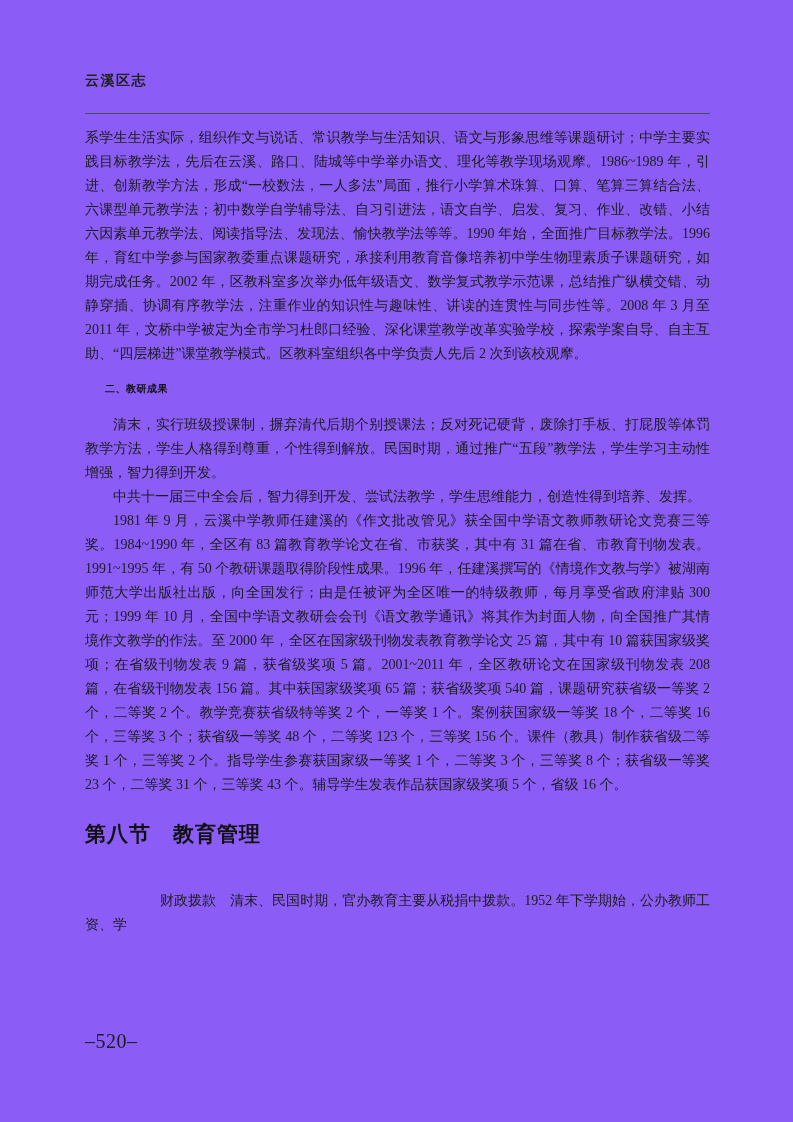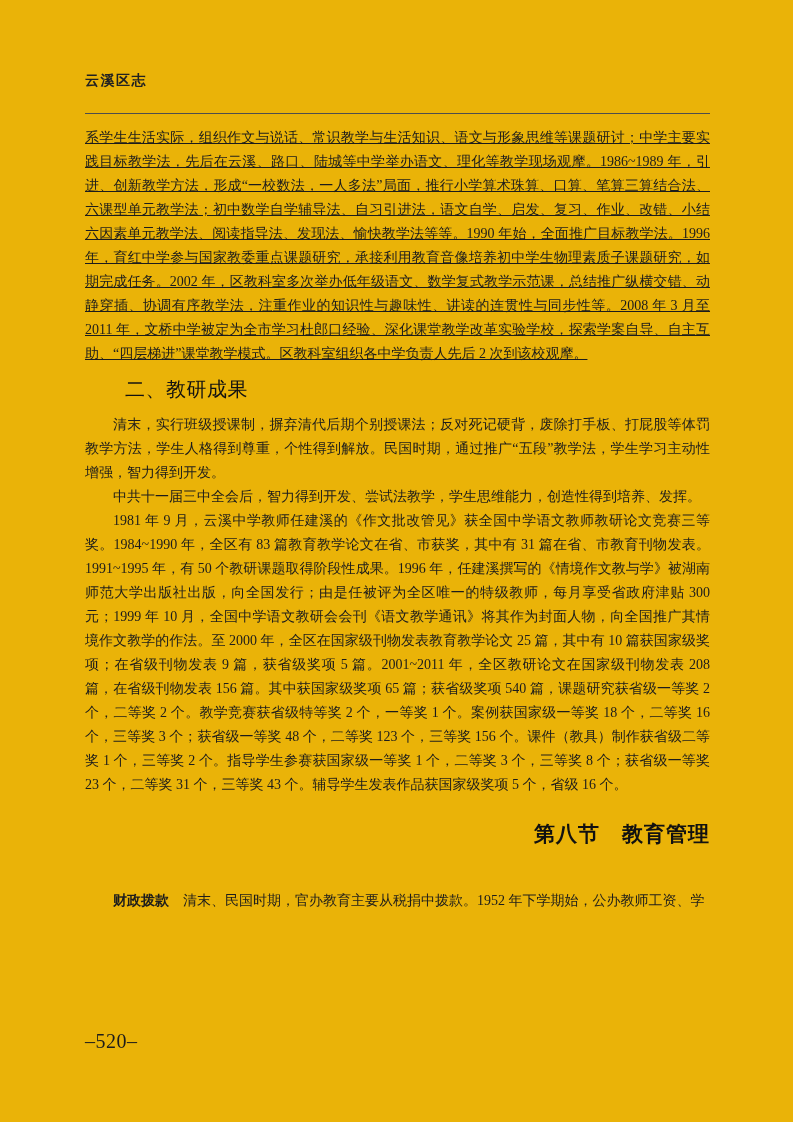--- a/index.html
+++ b/index.html
@@ -4,21 +4,21 @@
 <style>
   html, body {
     margin: 0;
     padding: 0;
     background: #ffffff;
   }
   .page {
     position: relative;
     width: 793px;
     height: 1122px;
-    background: #eab308;
+    background: #8b5cf6;
     color: #1c1c1c;
     font-family: "Liberation Serif", serif;
     overflow: hidden;
     box-sizing: border-box;
   }
   .content {
     position: absolute;
     left: 85px;
     top: 70px;
     width: 625px;
@@ -38,45 +38,45 @@
     font-size: 14px;
     line-height: 24px;
     text-align: justify;
   }
   p.para {
     margin: 0;
     text-indent: 2em;
   }
   p.para.no-indent {
     text-indent: 0;
-    text-decoration: underline;
   }
   .sub-heading {
     font-family: "Liberation Sans", sans-serif;
-    font-size: 20px;
-    font-weight: 400;
+    font-size: 10px;
+    font-weight: 700;
     color: #111111;
     margin: 11px 0 12px 0;
     text-indent: 2em;
     letter-spacing: 0.5px;
   }
   .chapter-heading {
     font-family: "Liberation Sans", sans-serif;
     font-size: 21px;
     font-weight: 700;
     color: #111111;
-    text-align: right;
+    text-align: left;
     text-indent: 0;
     letter-spacing: 1px;
     margin: 22px 0 40px 0;
     line-height: 30px;
   }
   .lead-term {
-    font-weight: 700;
+    font-weight: 400;
     margin-right: 1em;
+    margin-left: 47px;
   }
   .funding-para {
     margin-top: 15px;
   }
   .page-number {
     position: absolute;
     left: 85px;
     top: 1030px;
     font-size: 20px;
     font-family: "Liberation Serif", serif;

